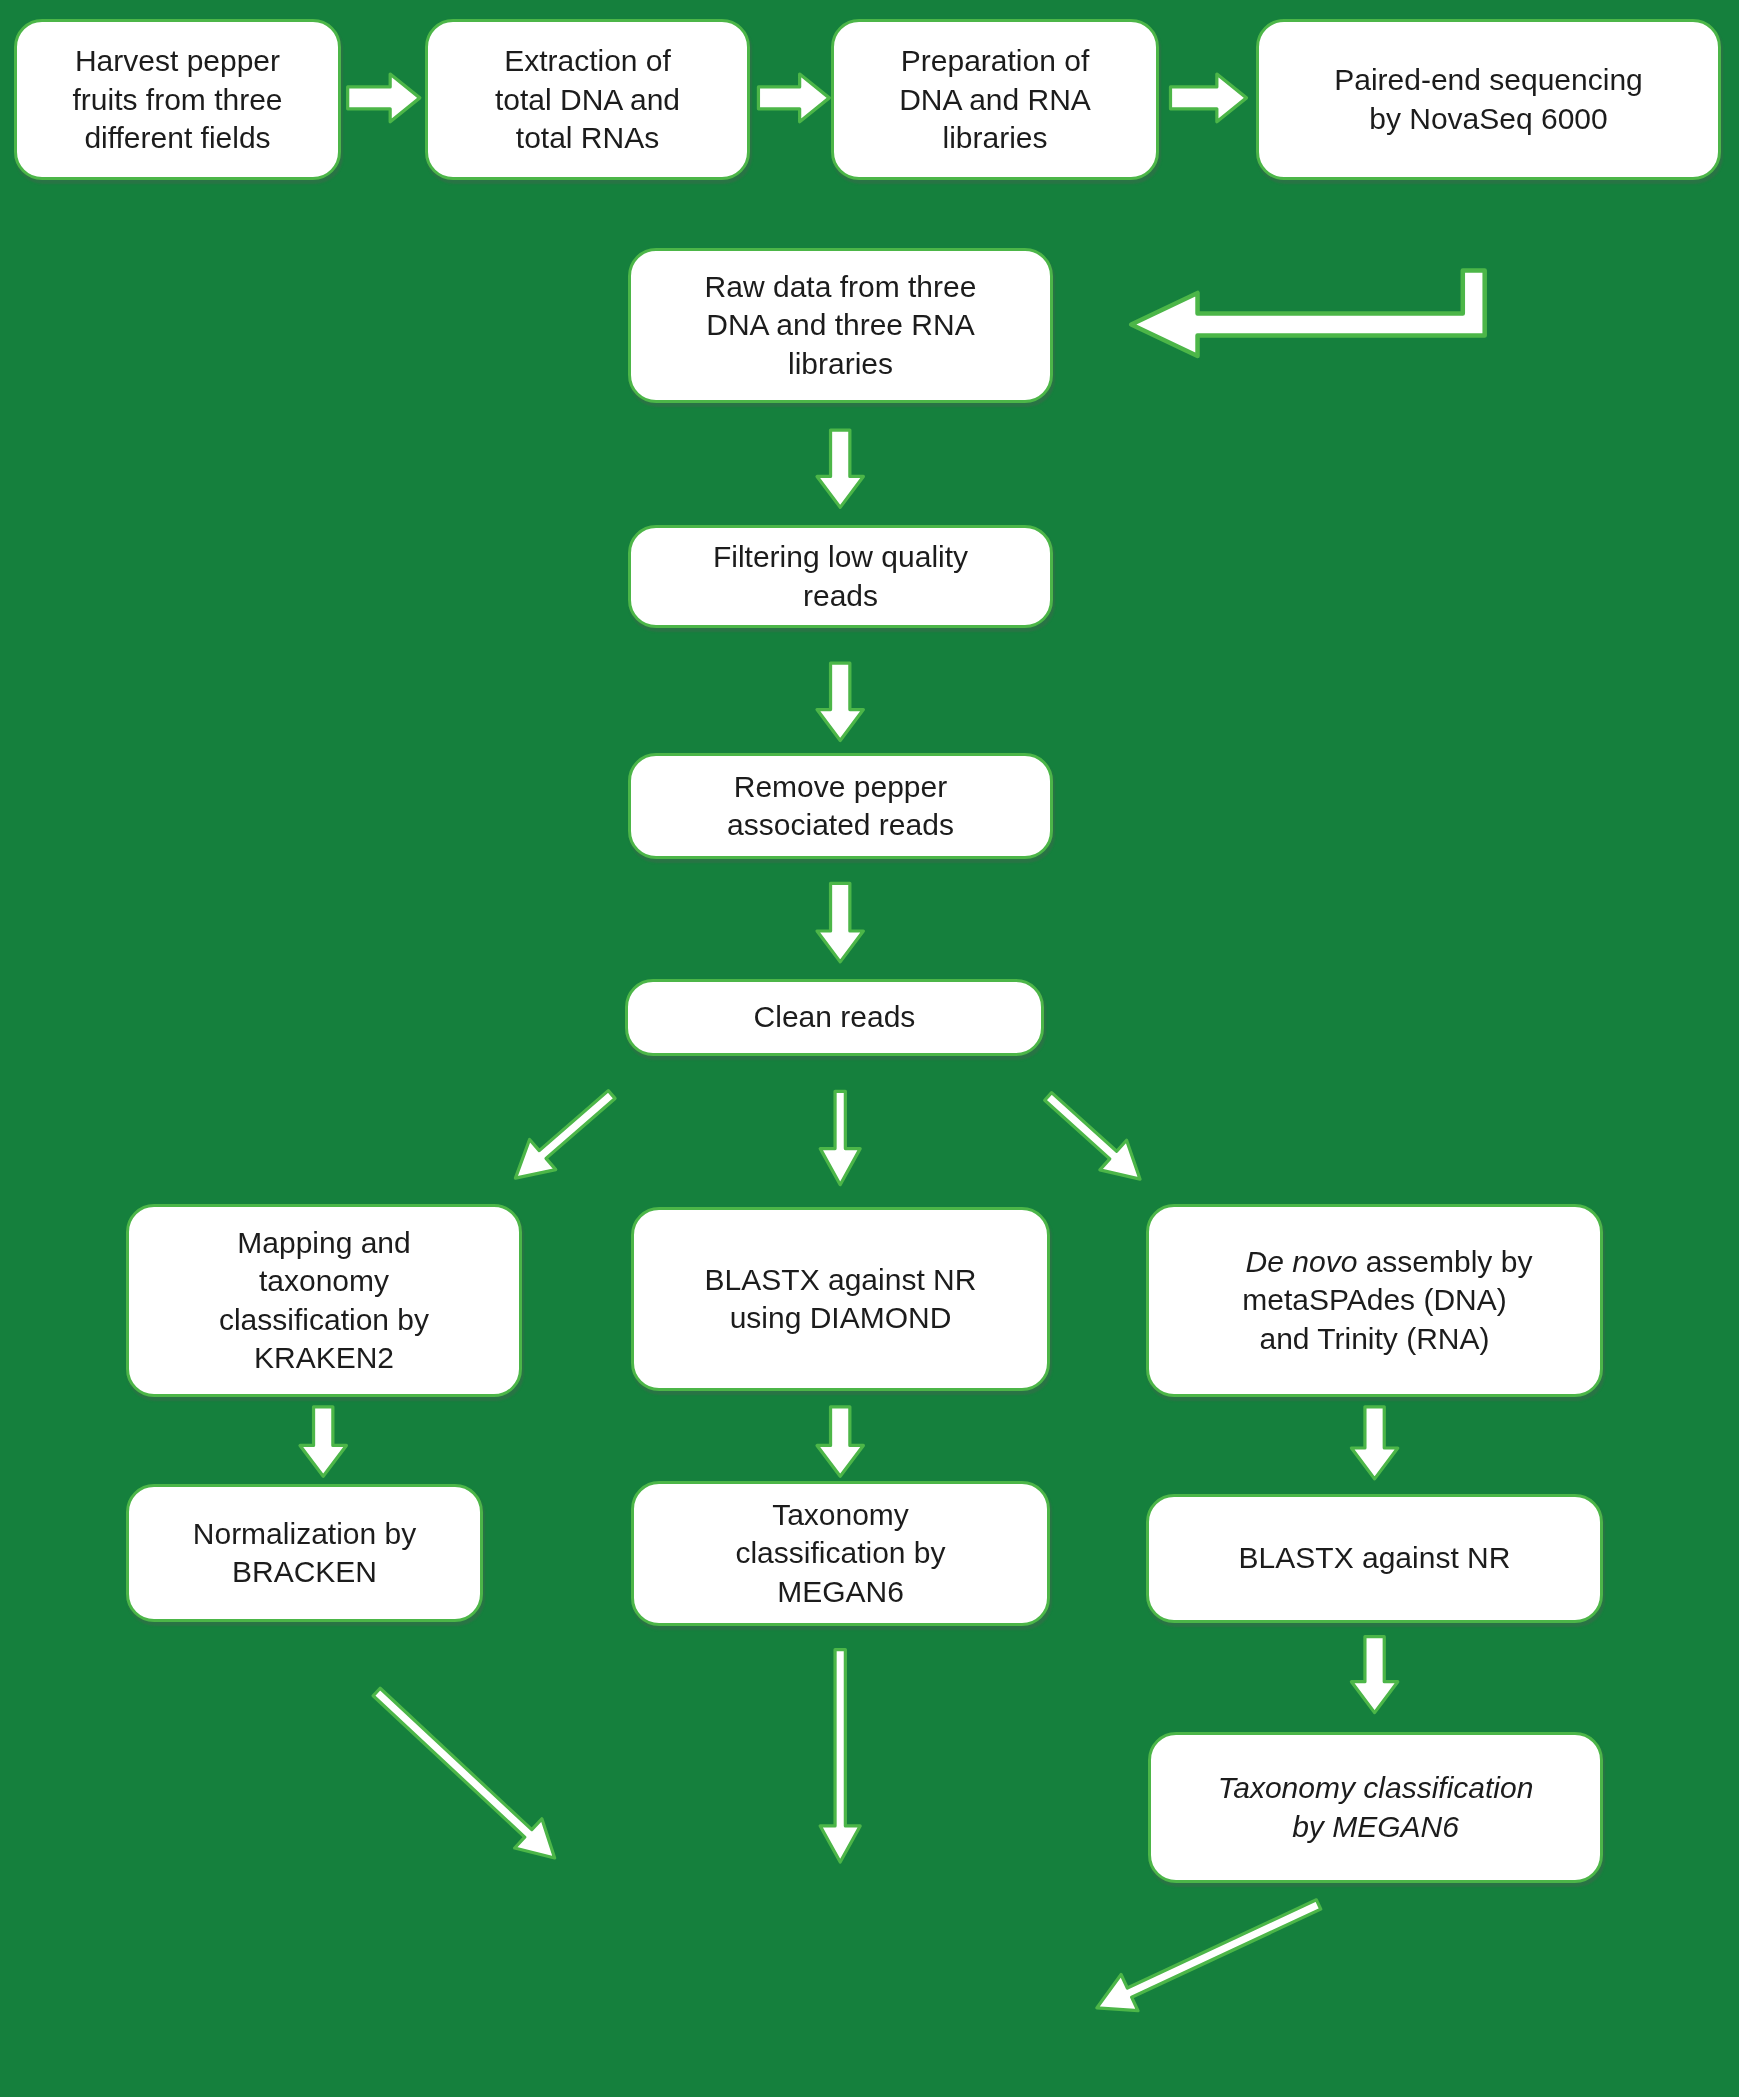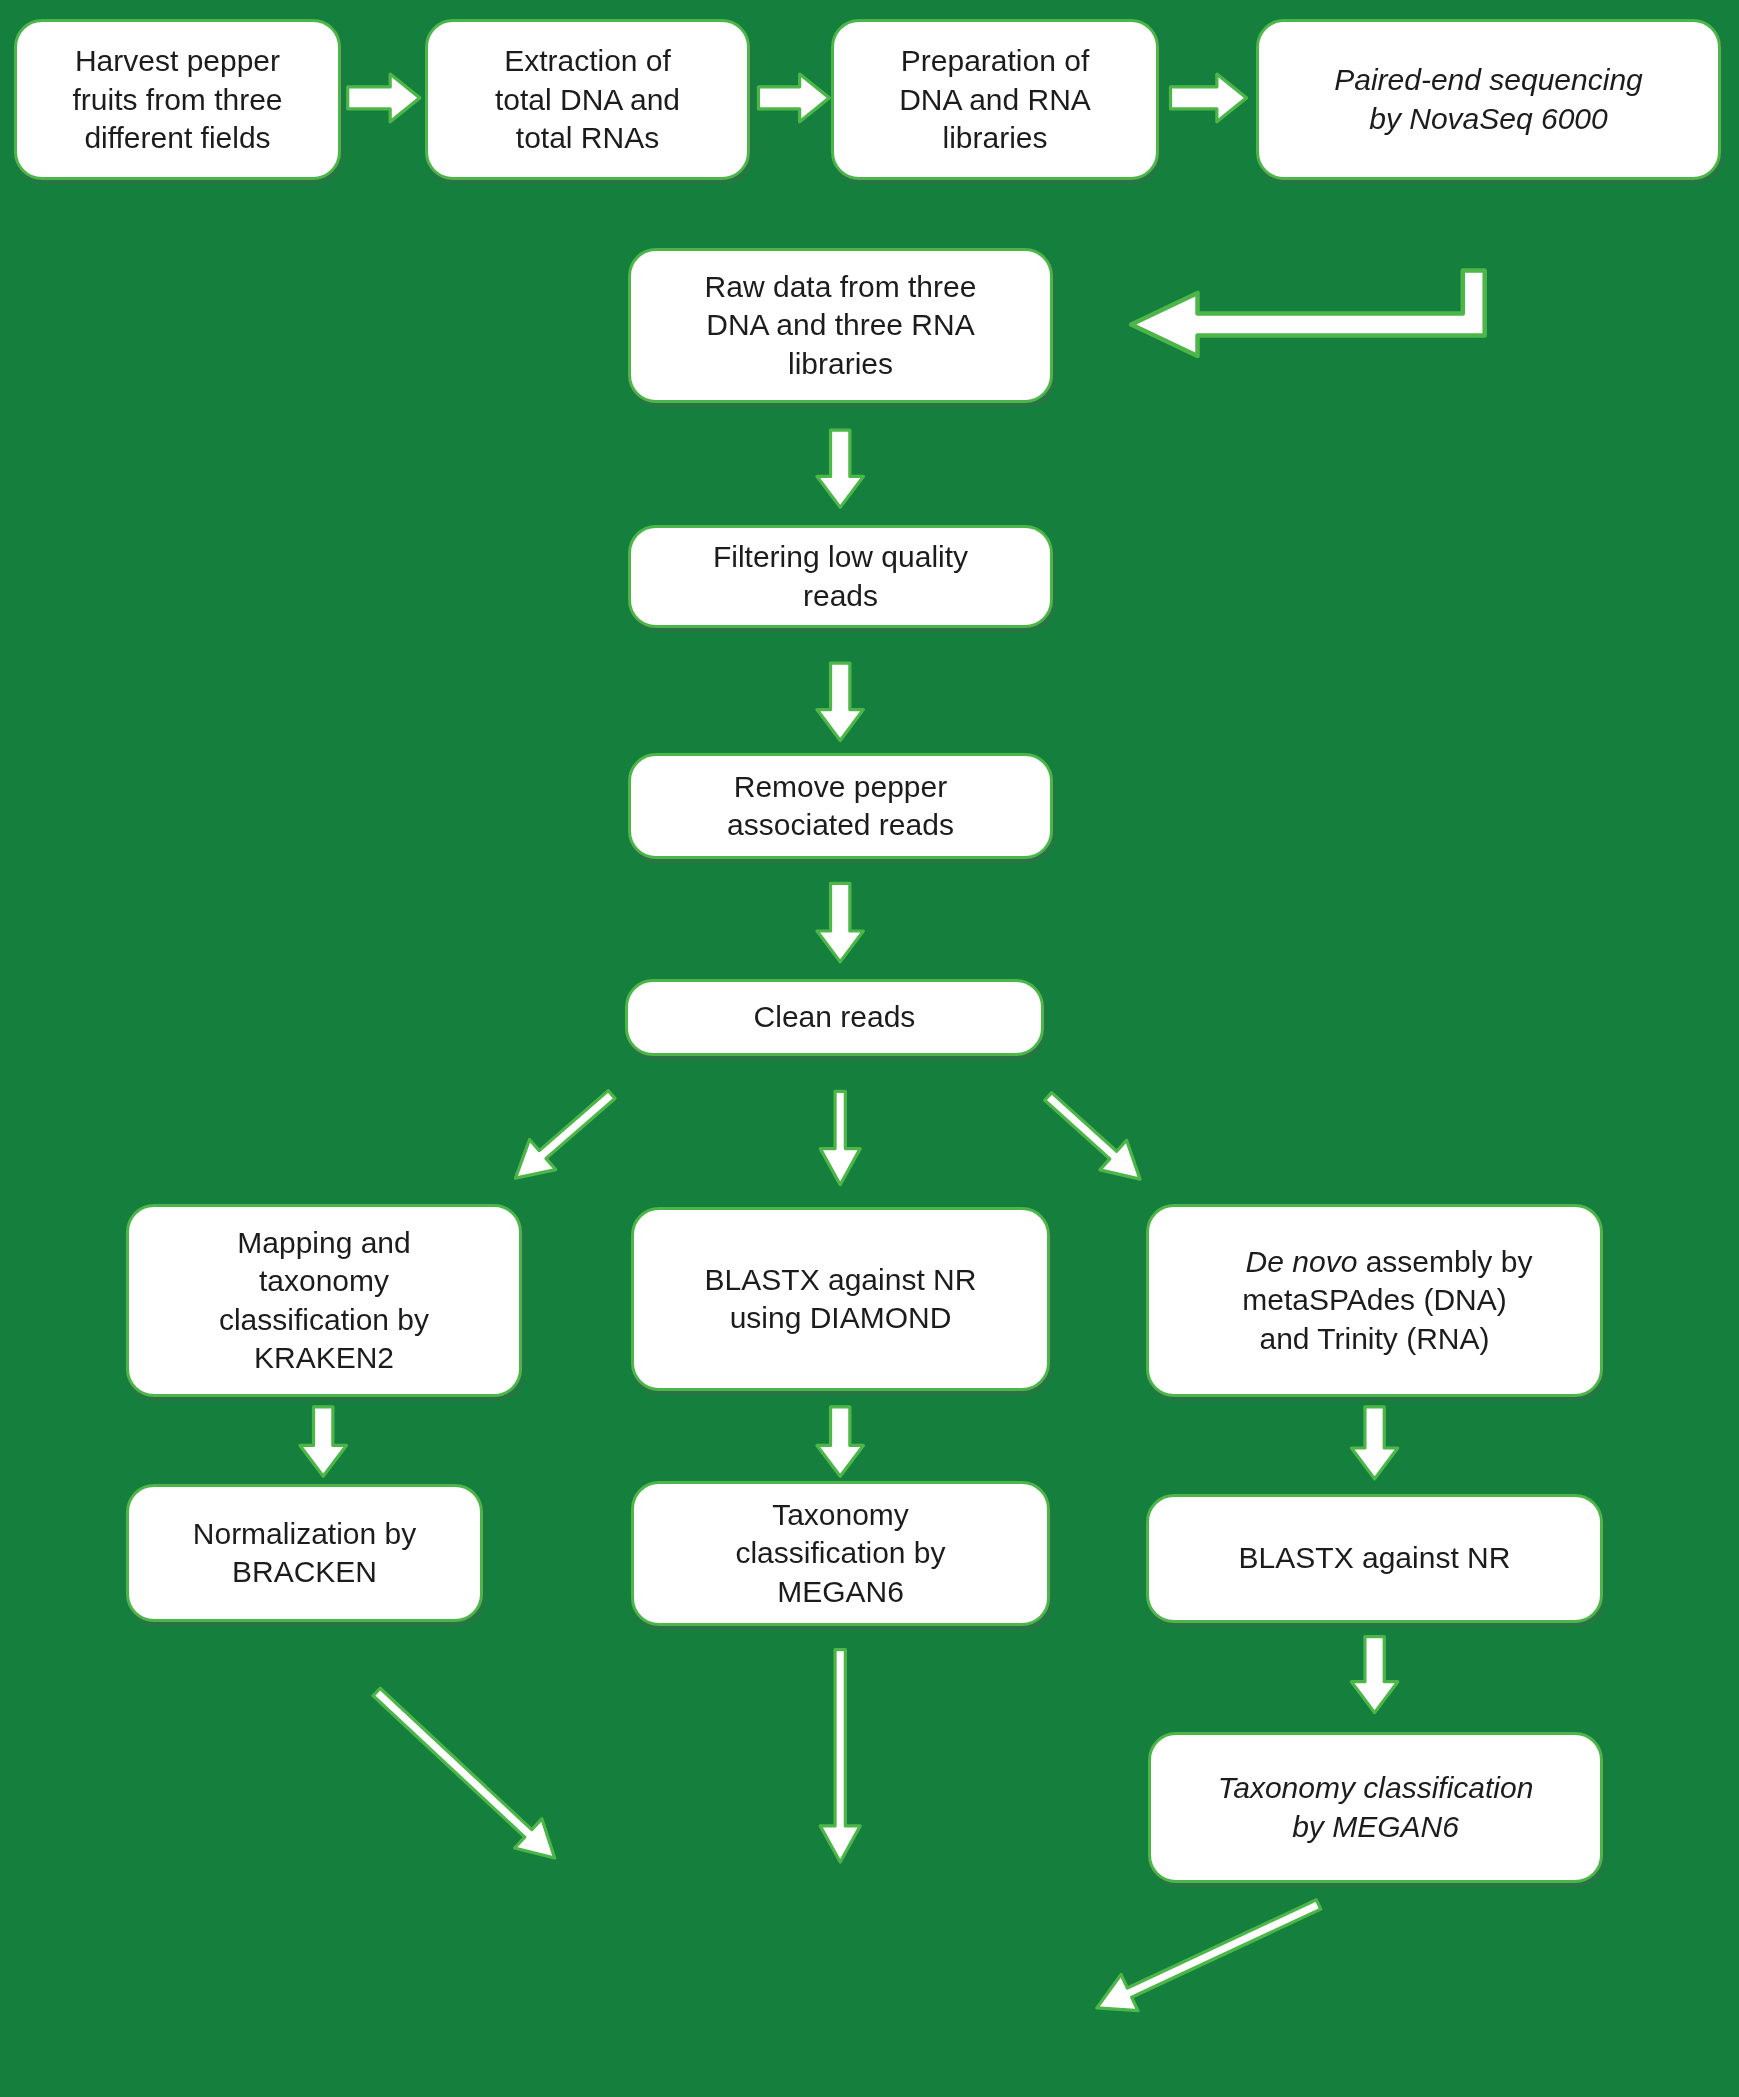--- a/index.html
+++ b/index.html
@@ -54,21 +54,21 @@
 total DNA and
 total RNAs</span>
   </div>
 
   <div class="node" style="left:831px;top:19.3px;width:328px;height:161px;">
     <span>Preparation of
 DNA and RNA
 libraries</span>
   </div>
 
-  <div class="node" style="left:1256px;top:19.3px;width:465px;height:161px;font-style:italic;">
+  <div class="node" style="left:1256px;top:19.3px;width:465px;height:161px;">
     <span>Paired-end sequencing
 by NovaSeq 6000</span>
   </div>
 
   <div class="node" style="left:628px;top:248px;width:425px;height:155px;">
     <span>Raw data from three
 DNA and three RNA
 libraries</span>
   </div>
 

